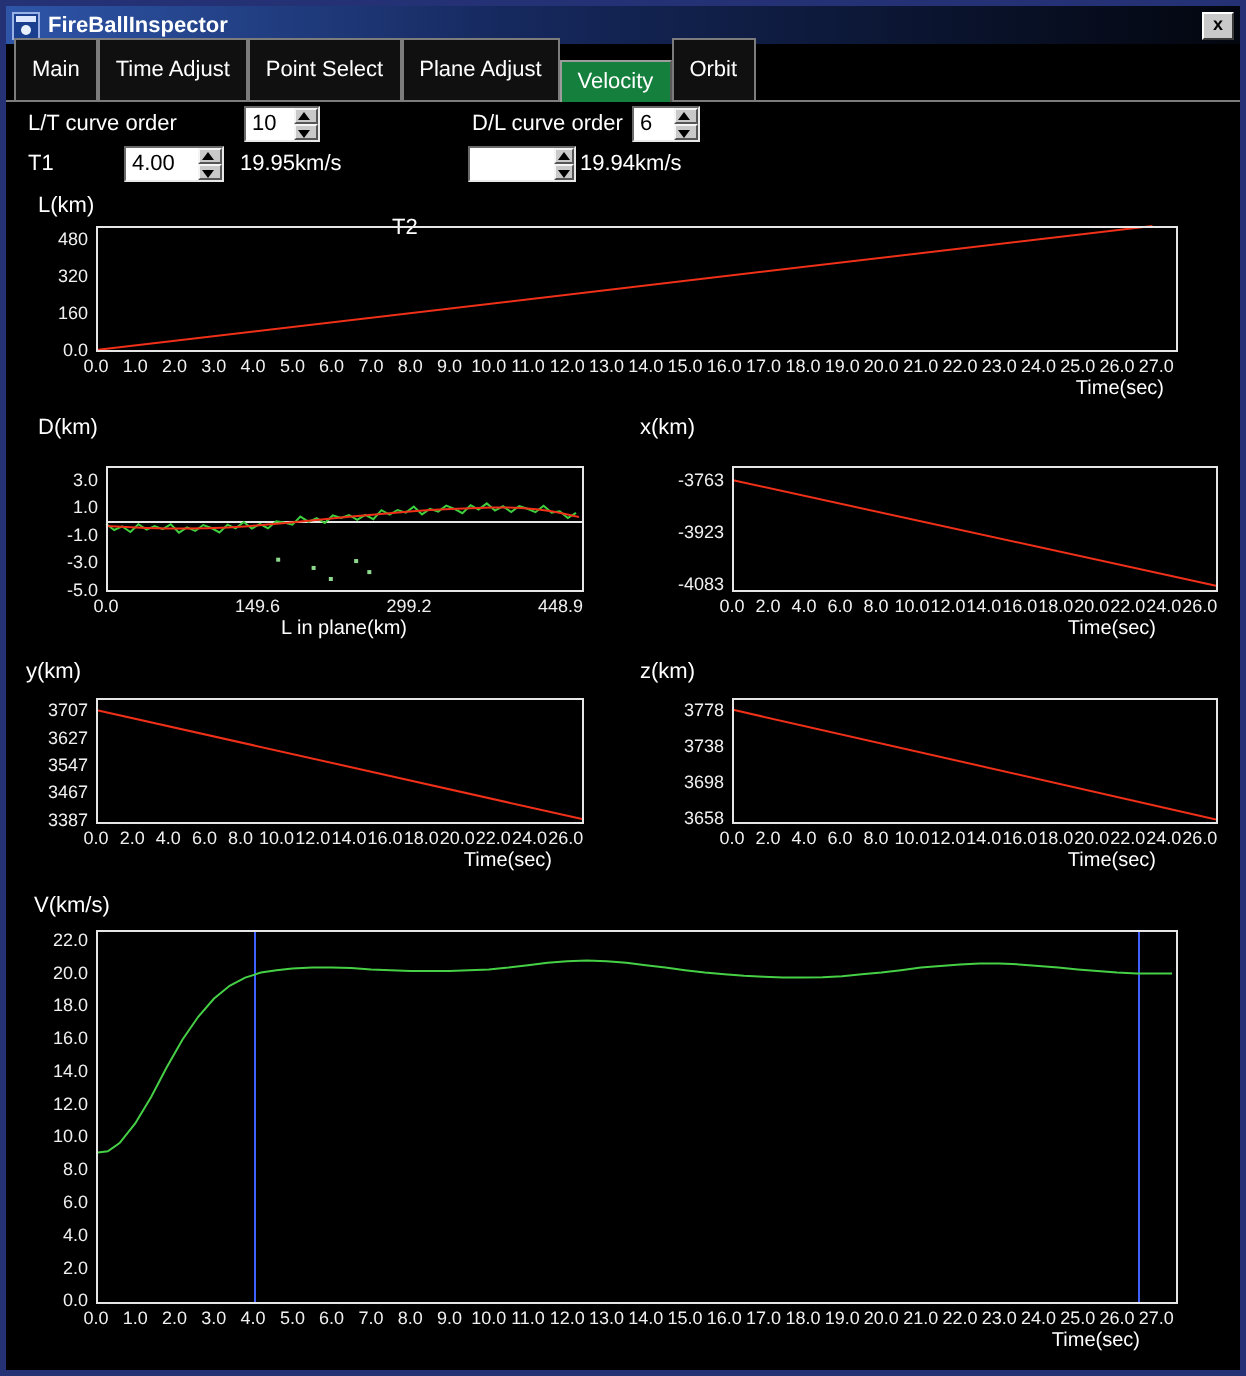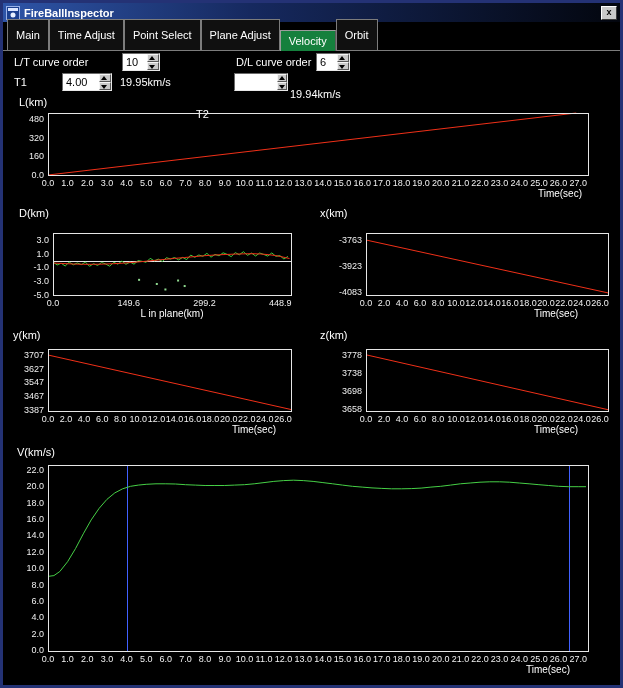--- a/index.html
+++ b/index.html
@@ -87,21 +87,21 @@
   <span class="lbl" style="left:117px; top:73px;">19.95km/s</span>
 
   <span class="lbl" style="left:193px; top:73px;margin-top:32px;">T2</span>
   <div class="spin" style="left:215px; top:70px; width:54px;gap:39px;">
     <span class="spin-val">26.55</span>
     <span class="spin-btns">
       <span class="spin-up"></span>
       <span class="spin-down"></span>
     </span>
   </div>
-  <span class="lbl" style="left:287px; top:85px;">19.94km/s</span>
+  <span class="lbl" style="left:287px; top:73px;">19.94km/s</span>
 
   <div class="chart" style="left: 0px; top: 89px; width: 617px; height: 112px;">
       <svg width="617" height="112">
         <polyline points="45.0,83.0 573.2,21.0" fill="none" stroke="#f03018" stroke-width="1"></polyline>
         <rect x="45.5" y="21.5" width="540" height="62" fill="none" stroke="#e6e6e6" stroke-width="1" shape-rendering="crispEdges"></rect>
         <text x="41" y="30.373831775700936" text-anchor="end" font-size="9" fill="#f0f0f0">480</text>
         <text x="41" y="48.915887850467286" text-anchor="end" font-size="9" fill="#f0f0f0">320</text>
         <text x="41" y="67.45794392523365" text-anchor="end" font-size="9" fill="#f0f0f0">160</text>
         <text x="41" y="86" text-anchor="end" font-size="9" fill="#f0f0f0">0.0</text>
         <text x="45.0" y="94" text-anchor="middle" font-size="9" fill="#f0f0f0">0.0</text>

